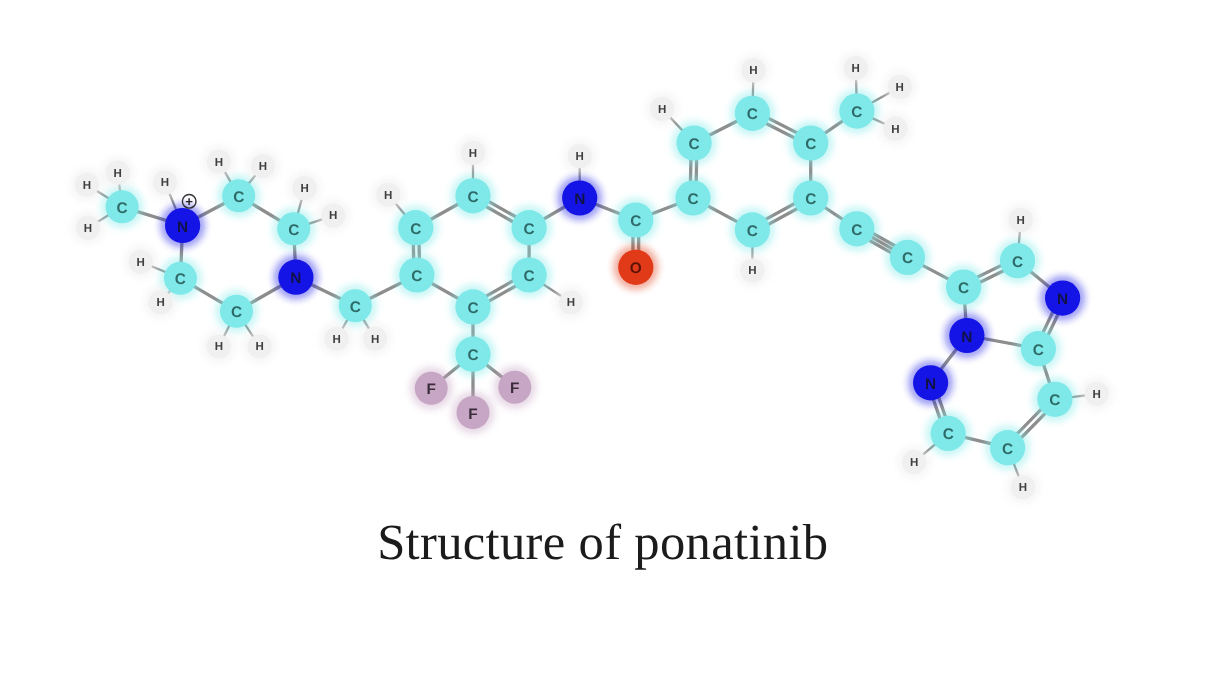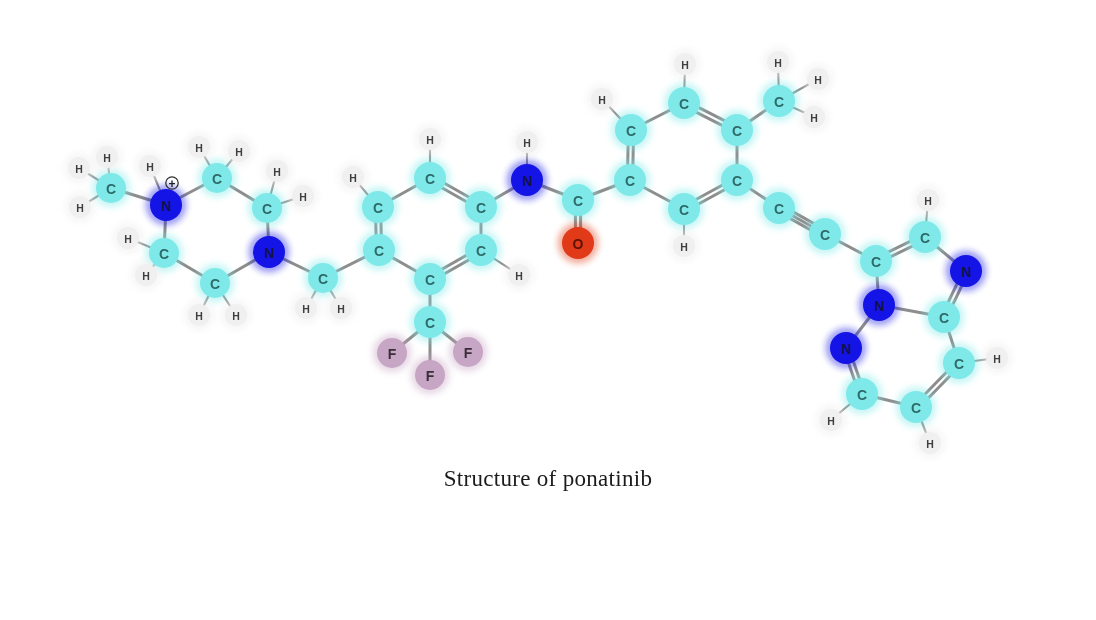--- a/index.html
+++ b/index.html
@@ -52,21 +52,21 @@
     fill: #222222;
     font-size: 12px;
   }
   #caption {
     position: absolute;
     left: 0;
     top: 466px;
     width: 1096px;
     text-align: center;
     font-family: "Liberation Serif", serif;
-    font-size: 23px;
+    font-size: 46px;
     color: #1b1b1b;
     letter-spacing: 0.3px;
     white-space: nowrap;
   }
 </style>
 </head>
 <body>
 
 <div id="figure-root">
   <svg id="molecule-svg" viewBox="0 0 1096 620" xmlns="http://www.w3.org/2000/svg">

